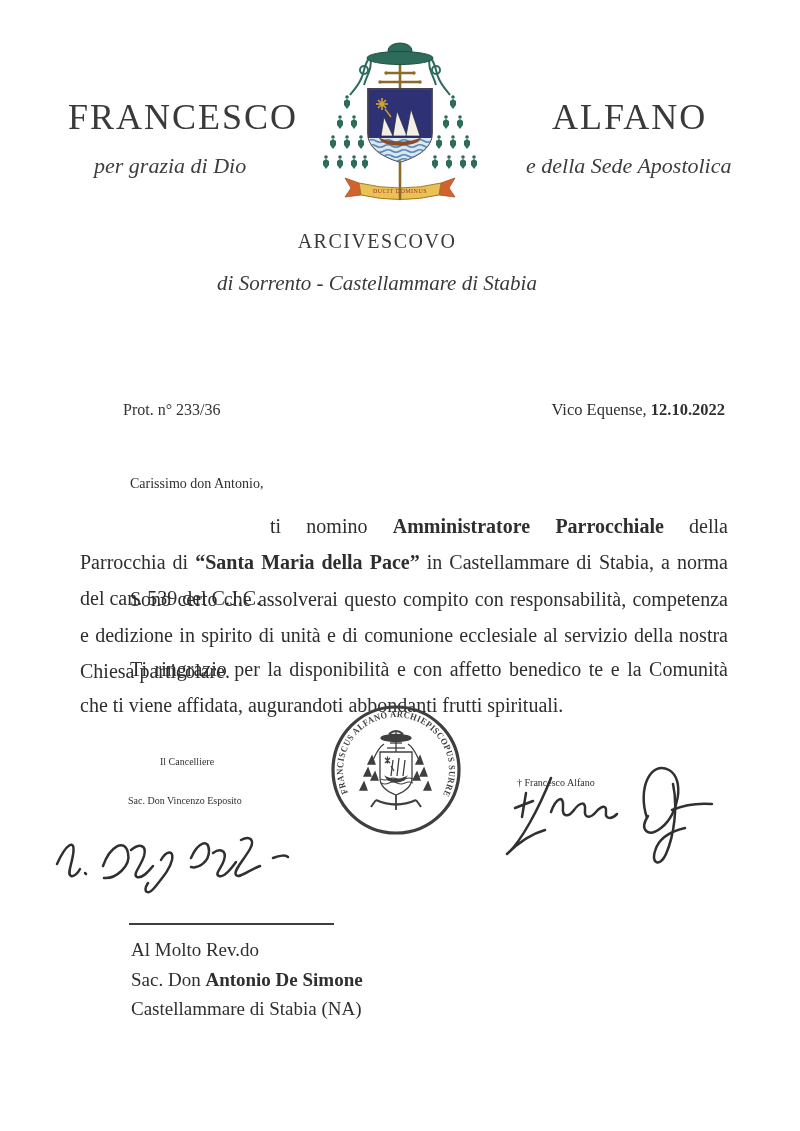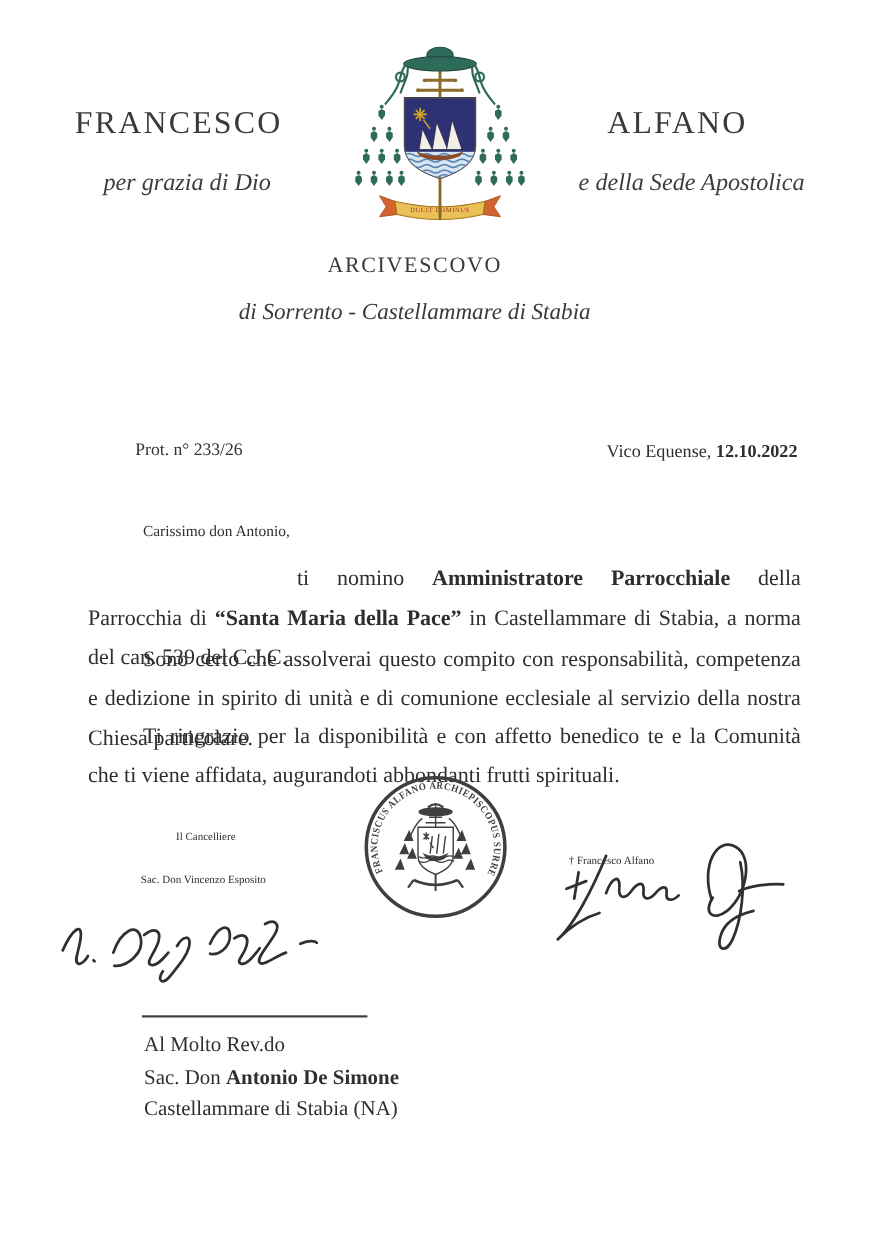--- a/index.html
+++ b/index.html
@@ -2,21 +2,21 @@
 <html><head>
 <meta charset="utf-8">
 <style>
   html,body{margin:0;padding:0;background:#e8e8e8;}
   .page{
     position:relative;width:800px;height:1131px;background:#ffffff;
     margin:0 auto;overflow:hidden;
     font-family:"Liberation Serif","DejaVu Serif",serif;color:#343434;
   }
   .abs{position:absolute;}
-  .name{font-size:29px;letter-spacing:2px;color:#3a3a3a;}
+  .name{font-size:36px;letter-spacing:2px;color:#3a3a3a;}
   .tagline{font-size:22px;font-style:italic;color:#3d3d3d;}
   .center-block{left:0;width:754px;text-align:center;}
   .role-title{font-size:20px;letter-spacing:1.5px;color:#3a3a3a;}
   .diocese{font-size:21px;font-style:italic;color:#3a3a3a;}
   .meta{font-size:16px;color:#333;}
   .meta-date{font-size:16.5px;color:#2f2f2f;}
   .b{font-weight:bold;}
   .body-line{font-size:14px;color:#2e2e2e;}
   .para{font-size:20px;color:#2e2e2e;line-height:36px;text-align:justify;width:648px;}
   .indent-deep{text-indent:190px;}
@@ -130,21 +130,21 @@
         <path d="M38,146 Q79,156 120,146 L118,158 Q79,167 40,158 Z" fill="#e9c156" stroke="#a8761f"></path>
         <text x="79" y="155.5" text-anchor="middle" font-size="6" letter-spacing="0.5" fill="#a33326">DUCIT DOMINUS</text>
       </g>
       <line x1="79" y1="125" x2="79" y2="162" stroke="#8a6b28" stroke-width="2.6" stroke-linecap="round"></line>
     </svg>
   </div>
 
   <div class="abs center-block role-title" style="top:230px;">ARCIVESCOVO</div>
   <div class="abs center-block diocese" style="top:271px;">di Sorrento - Castellammare di Stabia</div>
 
-  <div class="abs meta" style="left:123px;top:401px;">Prot. n° 233/26</div>
+  <div class="abs meta" style="left:123px;top:401px;">Prot. n° 233/36</div>
   <div class="abs meta-date" style="right:75px;top:400px;"><span>Vico Equense, </span><span class="b">12.10.2022</span></div>
 
   <div class="abs body-line" style="left:130px;top:476px;">Carissimo don Antonio,</div>
 
   <div class="abs para indent-deep" style="left:80px;top:508px;"><span>ti nomino </span><span class="b">Amministratore Parrocchiale</span><span> della Parrocchia di </span><span class="b">“Santa Maria della Pace”</span><span> in Castellammare di Stabia,  a norma del can. 539 del C.J.C.</span></div>
 
   <div class="abs para indent" style="left:80px;top:581px;">Sono certo che assolverai questo compito con responsabilità, competenza e dedizione in spirito di unità e di comunione ecclesiale al servizio della nostra Chiesa particolare.</div>
 
   <div class="abs para indent" style="left:80px;top:651px;">Ti ringrazio per la disponibilità e con affetto benedico te e la Comunità che ti viene affidata, augurandoti abbondanti frutti spirituali.</div>
 

